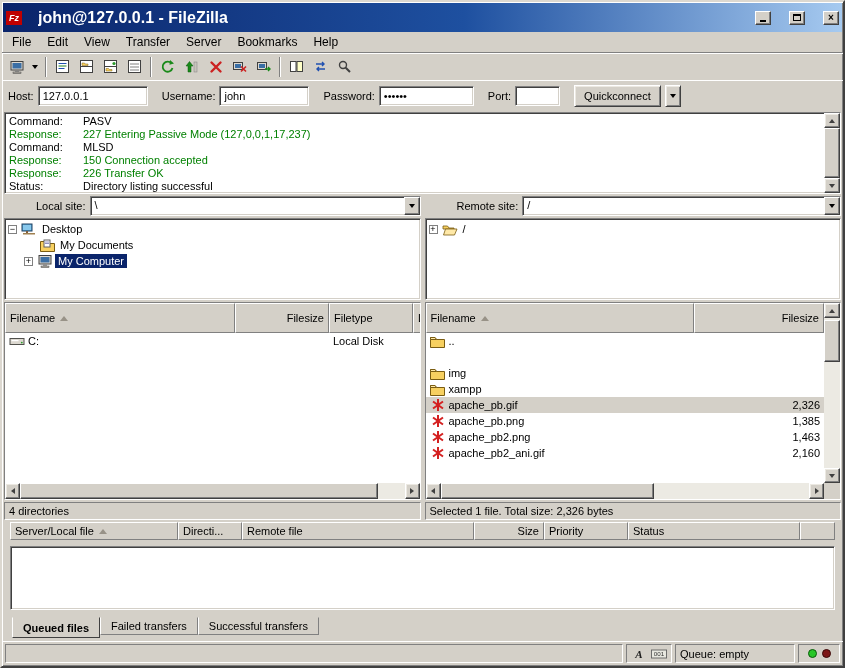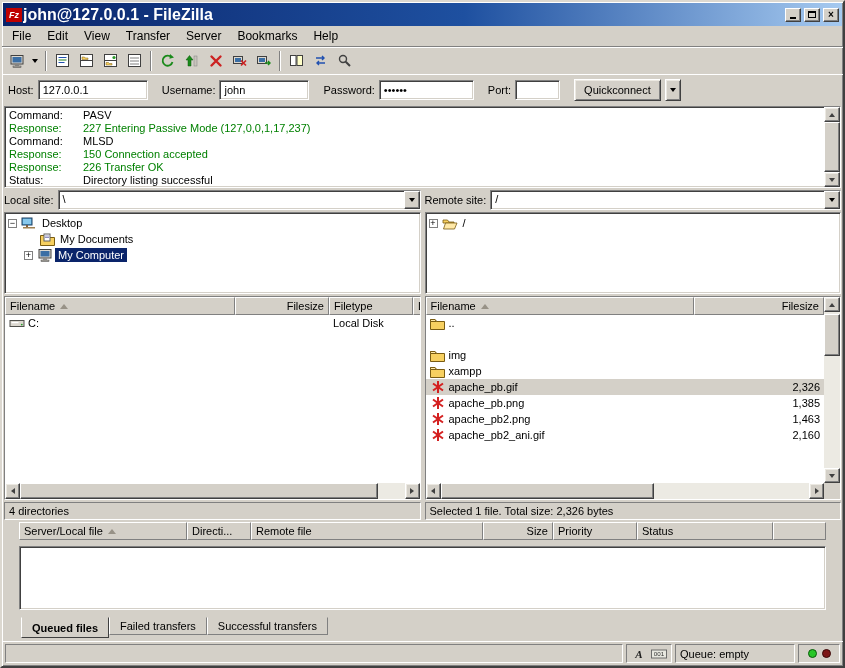--- a/index.html
+++ b/index.html
@@ -5,22 +5,22 @@
   html,body{margin:0;padding:0;}
   body{background:#9a9a9a;font-family:"Liberation Sans",sans-serif;}
   *{box-sizing:border-box;}
 
   .window{width:845px;height:668px;background:#d4d0c8;border:2px solid;
     border-color:#dcd8d0 #404040 #404040 #dcd8d0;
     box-shadow:inset 1px 1px 0 #fff, inset -1px -1px 0 #808080;
     display:flex;flex-direction:column;position:relative;overflow:hidden;}
 
   
-  .titlebar{height:23px;margin:1px 1px 0;background:linear-gradient(90deg,#0a246a,#1e50a0 55%,#a6caf0);
-    display:flex;align-items:center;gap:1px;padding:0 3px;flex:0 0 auto;}
+  .titlebar{height:29px;margin:1px 1px 0;background:linear-gradient(90deg,#0a246a,#1e50a0 55%,#a6caf0);
+    display:flex;align-items:center;gap:16px;padding:0 3px;flex:0 0 auto;}
   .app-icon{width:16px;height:14px;background:#bf0000;color:#fff;font-size:9px;font-weight:bold;font-style:italic;
     display:flex;align-items:center;justify-content:center;flex:0 0 auto;}
   .title{flex:1;color:#fff;font-size:16px;font-weight:bold;white-space:nowrap;overflow:hidden;}
   .ctl{width:16px;height:14px;background:#d4d0c8;border:1px solid;border-color:#fff #404040 #404040 #fff;
     box-shadow:inset -1px -1px 0 #808080;display:flex;align-items:center;justify-content:center;
     font-size:10px;line-height:1;color:#000;flex:0 0 auto;margin-left:2px;}
   .glyph-min{width:6px;height:2px;background:#000;margin-top:7px;}
   .glyph-max{width:8px;height:7px;border:1px solid #000;border-top-width:2px;}
   .ctl.close{font-weight:bold;}
 
@@ -68,58 +68,58 @@
   .sb-corner{height:16px;background:#d4d0c8;flex:0 0 auto;}
   .tri-up-s{width:0;height:0;border-left:3px solid transparent;border-right:3px solid transparent;border-bottom:4px solid #404040;}
   .tri-down-s{width:0;height:0;border-left:3px solid transparent;border-right:3px solid transparent;border-top:4px solid #404040;}
   .tri-left-s{width:0;height:0;border-top:3px solid transparent;border-bottom:3px solid transparent;border-right:4px solid #404040;}
   .tri-right-s{width:0;height:0;border-top:3px solid transparent;border-bottom:3px solid transparent;border-left:4px solid #404040;}
 
   
   .main{flex:1;display:flex;padding:0 2px;min-height:0;}
   .pane{flex:1;display:flex;flex-direction:column;min-width:0;}
   .splitter{width:4px;flex:0 0 auto;}
-  .site-row{height:22px;display:flex;align-items:center;gap:4px;font-size:11px;flex:0 0 auto;}
+  .site-row{height:22px;display:flex;align-items:center;gap:4px;font-size:11px;flex:0 0 auto;padding-left:32px;}
   .combo{flex:1;height:20px;background:#fff;display:flex;}
   .combo-text{flex:1;font-size:11px;padding:2px 4px;white-space:nowrap;overflow:hidden;}
   .combo-btn{width:16px;background:#d4d0c8;border:1px solid;border-color:#fff #404040 #404040 #fff;
     box-shadow:inset -1px -1px 0 #808080;display:flex;align-items:center;justify-content:center;flex:0 0 auto;}
   .treebox{height:82px;background:#fff;margin:1px 0 2px;padding:2px 1px;overflow:hidden;flex:0 0 auto;}
   .tree-row{height:16px;display:flex;align-items:center;font-size:11px;gap:2px;}
   .expander{width:9px;height:9px;flex:0 0 auto;border:1px solid #808080;background:#fff;font-size:9px;line-height:7px;
     display:flex;align-items:center;justify-content:center;margin-right:2px;}
   .exp-spacer{width:13px;flex:0 0 auto;}
   .ic{width:16px;height:16px;flex:0 0 auto;display:inline-flex;align-items:center;justify-content:center;}
   .ic svg{display:block;}
   .tree-label{padding:1px 3px;white-space:nowrap;}
   .tree-label.sel{background:#0a246a;color:#fff;}
 
   .listbox{flex:1;background:#fff;display:flex;min-height:0;}
   .list-main{flex:1;display:flex;flex-direction:column;min-width:0;}
-  .listhead{height:18px;display:flex;flex:0 0 auto;background:#d4d0c8;overflow:hidden;}
+  .listhead{height:30px;display:flex;flex:0 0 auto;background:#d4d0c8;overflow:hidden;}
   .hcell{border:1px solid;border-color:#fff #808080 #808080 #fff;background:#d4d0c8;font-size:11px;padding:1px 4px;
     display:flex;align-items:center;white-space:nowrap;overflow:hidden;flex:0 0 auto;}
   .hfill{flex:1 1 auto;min-width:0;}
   .sort-arrow{width:0;height:0;border-left:4px solid transparent;border-right:4px solid transparent;
     border-bottom:5px solid #989287;margin-left:5px;}
   .listbody{flex:1;overflow:hidden;background:#fff;}
   .file-row{display:flex;height:16px;}
   .file-row.sel{background:#d4d0c8;}
   .fcell{font-size:11px;padding:0 4px;display:flex;align-items:center;white-space:nowrap;overflow:hidden;
     flex:0 0 auto;height:16px;gap:3px;}
   .num{justify-content:flex-end;}
   .lc0{width:230px}.lc1{width:94px;justify-content:flex-end}.lc2{width:84px}.lc3{width:20px}
   .rc0{width:268px}.rc1{flex:1 1 auto;justify-content:flex-end;min-width:0;}
   .status-line{height:18px;margin:2px 0 0;border:1px solid;border-color:#808080 #fff #fff #808080;
     font-size:11px;padding:2px 4px;flex:0 0 auto;white-space:nowrap;overflow:hidden;}
 
   
-  .queue-sec{flex:0 0 auto;margin:2px 17px 0;display:flex;flex-direction:column;gap:6px;}
+  .queue-sec{flex:0 0 auto;margin:2px 8px 0;display:flex;flex-direction:column;gap:6px;}
   .queue-head{height:18px;display:flex;overflow:hidden;}
-  .qc0{width:168px}.qc1{width:64px}.qc2{width:232px}.qc3{width:70px;justify-content:flex-end}.qc4{width:84px}.qc5{width:136px}
+  .qc0{width:168px}.qc1{width:64px}.qc2{width:232px}.qc3{width:70px;justify-content:flex-end}.qc4{width:84px}.qc5{width:172px}
   .queue-body{height:64px;background:#fff;}
   .tabs-row{height:23px;display:flex;align-items:flex-start;padding:1px 0 0 2px;}
   .tab{font-size:11px;padding:0 10px;background:#d4d0c8;border:1px solid;
     border-color:#d4d0c8 #808080 #808080 #fff;height:18px;display:flex;align-items:center;}
   .tab.active{font-weight:bold;height:21px;border-color:#fff #404040 #404040 #fff;border-top-color:#d4d0c8;position:relative;z-index:1;}
 
   
   .statusbar{height:25px;flex:0 0 auto;display:flex;align-items:center;gap:3px;padding:2px 3px 3px;
     border-top:1px solid #fff;margin-top:2px;}
   .sb-panel{height:19px;border:1px solid;border-color:#808080 #fff #fff #808080;display:flex;align-items:center;

